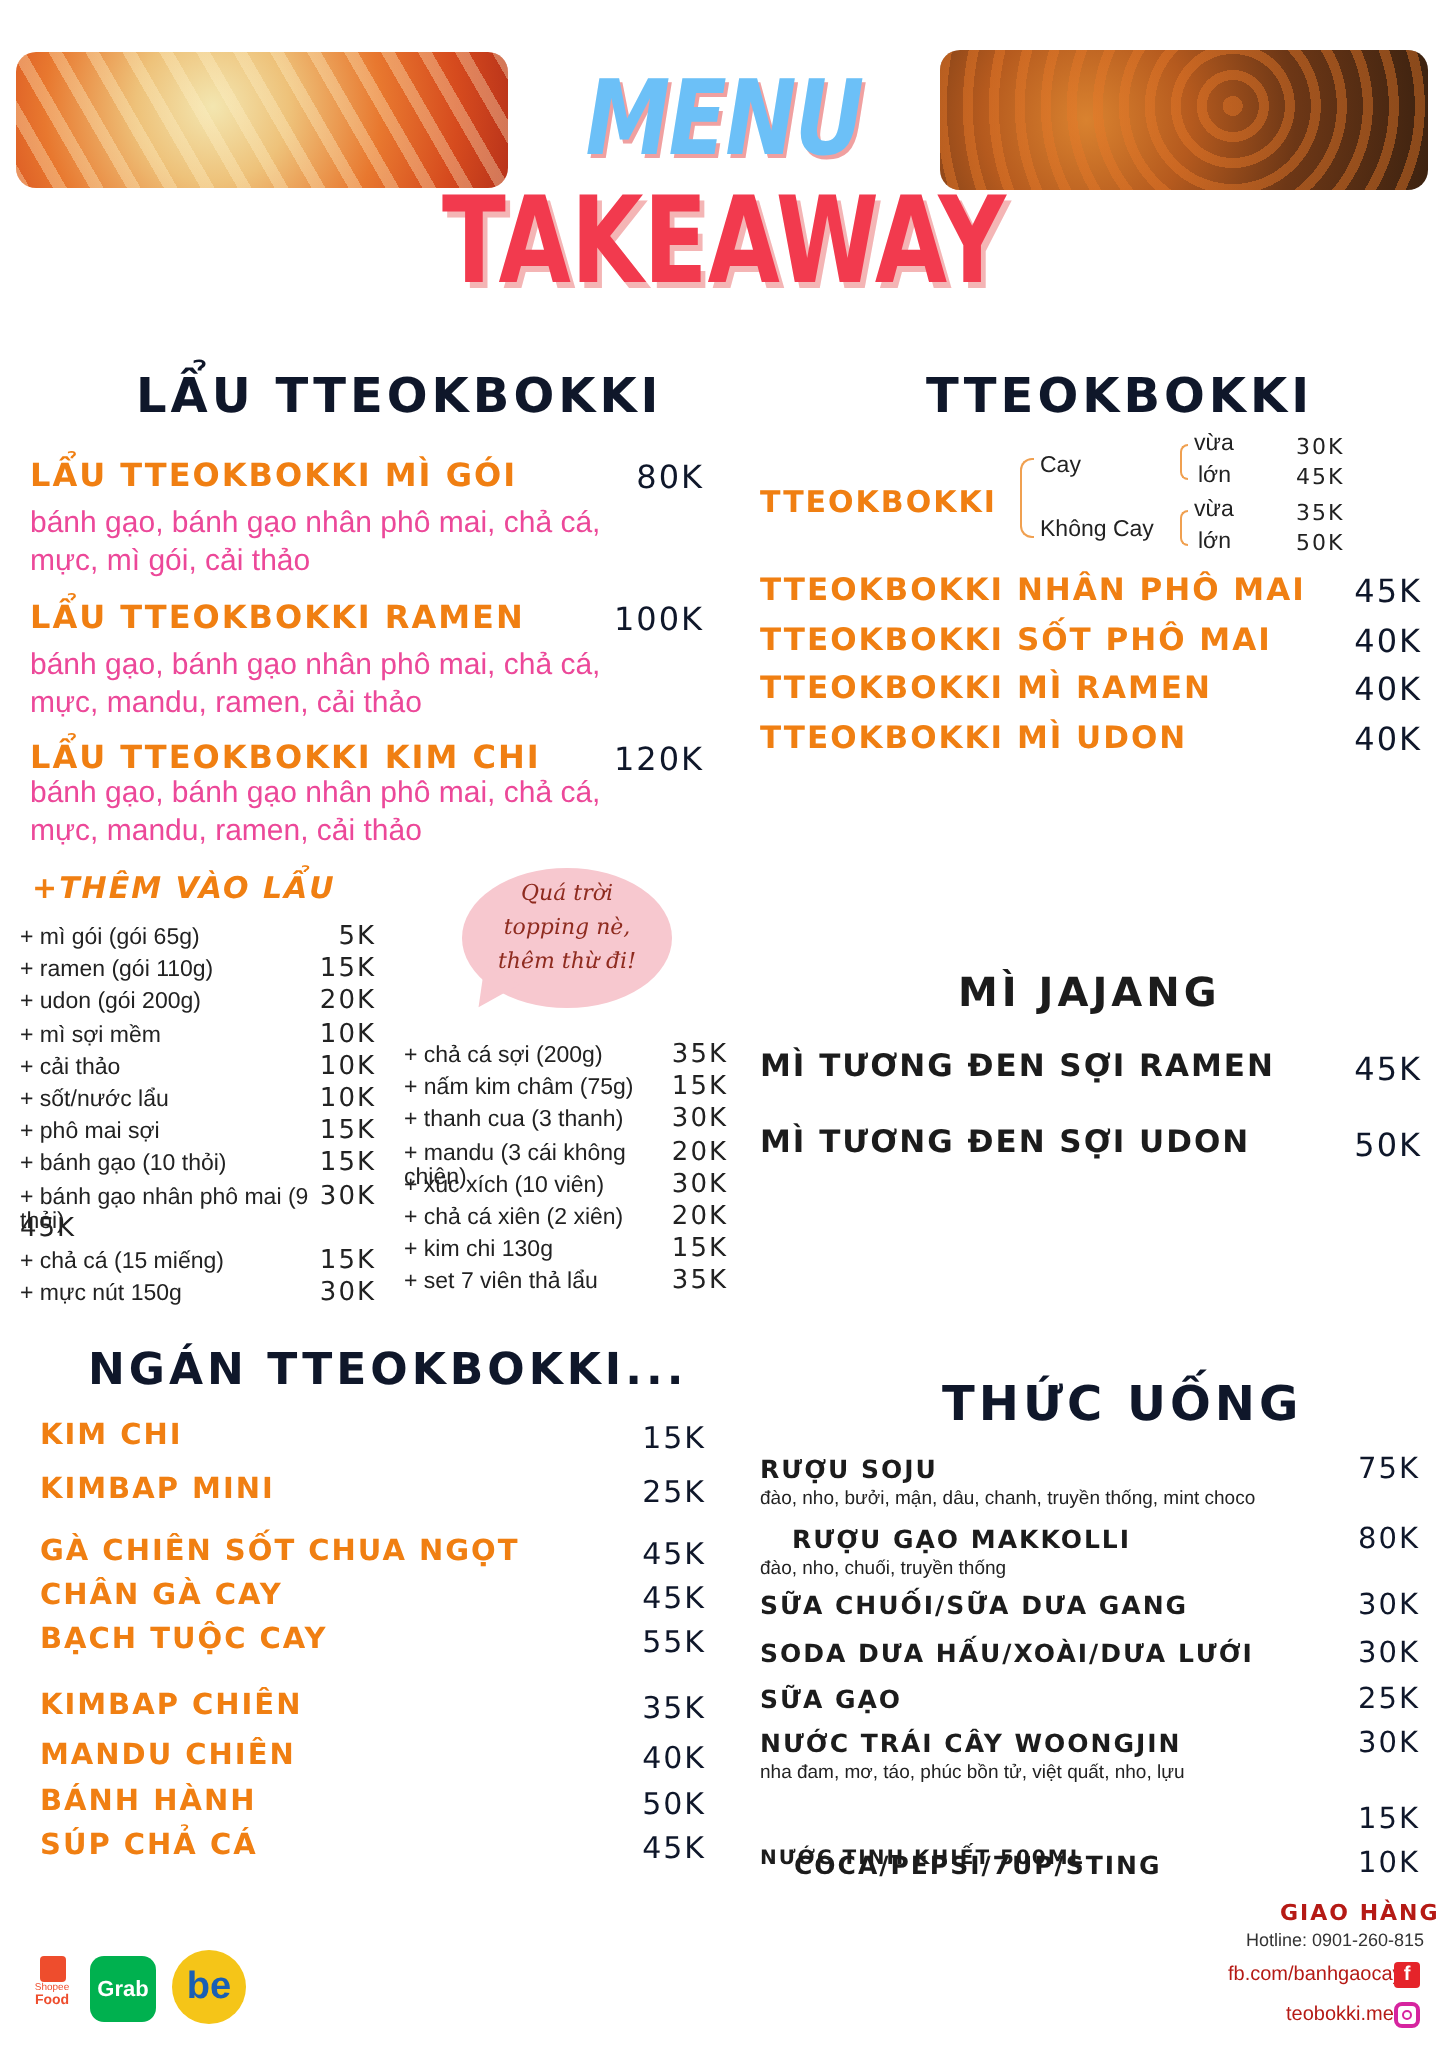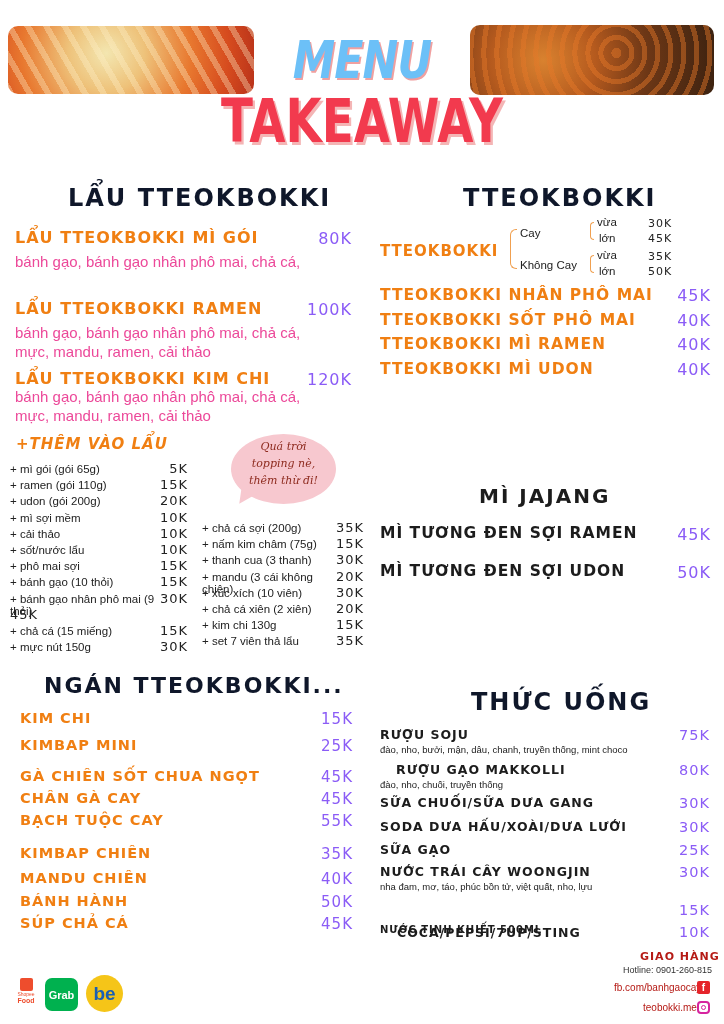--- a/index.html
+++ b/index.html
@@ -22,21 +22,21 @@
     font-family: "DejaVu Sans", sans-serif; font-weight: 900; font-style: italic;
     font-size: 52px; letter-spacing: -1px; color: #6cc0f7; text-shadow: 2px 2px 0 #f0a0a0;
     transform: scaleX(0.82); transform-origin: center; }
   .title-takeaway { position: absolute; left: 0; width: 724px; top: 86px; text-align: center;
     font-weight: 900; font-size: 60px; letter-spacing: 0px; color: #f23a4e; text-shadow: 3px 3px 0 #f4b5b5;
     transform: scaleX(0.78); transform-origin: center; }
 
   .sec-title { position: absolute; font-weight: 900; color: #0f172a; font-size: 24px; letter-spacing: 2px; }
   .orange { color: #f07f12; font-weight: 900; letter-spacing: 1px; }
   .dark { color: #1c1c1c; font-weight: 900; letter-spacing: 1px; }
-  .price { position: absolute; font-family: "DejaVu Sans", sans-serif; font-size: 16px; color: #8b5cf6; letter-spacing: 1px; text-align: right; }
+  .price { position: absolute; font-family: "DejaVu Sans", sans-serif; font-size: 16px; color: #0f172a; letter-spacing: 1px; text-align: right; }
   .desc { position: absolute; font-family: "Liberation Sans", sans-serif; font-size: 15px; color: #ec4899; line-height: 19px; }
 
   .row { position: absolute; display: flex; justify-content: space-between; align-items: baseline; }
   .addon { font-family: "Liberation Sans", sans-serif; font-size: 11.5px; color: #222; }
   .addon-price { font-family: "DejaVu Sans", sans-serif; font-size: 13px; color: #222; letter-spacing: 1px; }
 
   .bubble { position: absolute; left: 231px; top: 434px; width: 105px; height: 70px; background: #f7c8cf; border-radius: 50%; }
   .bubble-tail { position: absolute; left: 236px; top: 486px; width: 0; height: 0;
     border-left: 8px solid transparent; border-right: 12px solid transparent; border-top: 20px solid #f7c8cf; transform: rotate(30deg); }
   .bubble-text { position: absolute; left: 231px; top: 438px; width: 105px; text-align: center;
@@ -55,20 +55,21 @@
 <div class="food-img food-right"></div>
 <div class="title-menu">MENU</div>
 <div class="title-takeaway">TAKEAWAY</div>
 
 <div class="sec-title" style="left:68px; top:184px;">LẨU TTEOKBOKKI</div>
 
 <div class="abs orange" style="left:15px; top:228px; font-size:16px;">LẨU TTEOKBOKKI MÌ GÓI</div>
 <div class="price" style="left:300px; top:229px; width:52px;">80K</div>
 <div class="desc" style="left:15px; top:252px;">
   <div>bánh gạo, bánh gạo nhân phô mai, chả cá,</div>
+  <div>mực, mì gói, cải thảo</div>
 </div>
 
 <div class="abs orange" style="left:15px; top:299px; font-size:16px;">LẨU TTEOKBOKKI RAMEN</div>
 <div class="price" style="left:300px; top:300px; width:52px;">100K</div>
 <div class="desc" style="left:15px; top:323px;">
   <div>bánh gạo, bánh gạo nhân phô mai, chả cá,</div>
   <div>mực, mandu,  ramen, cải thảo</div>
 </div>
 
 <div class="abs orange" style="left:15px; top:369px; font-size:16px;">LẨU TTEOKBOKKI KIM CHI</div>

